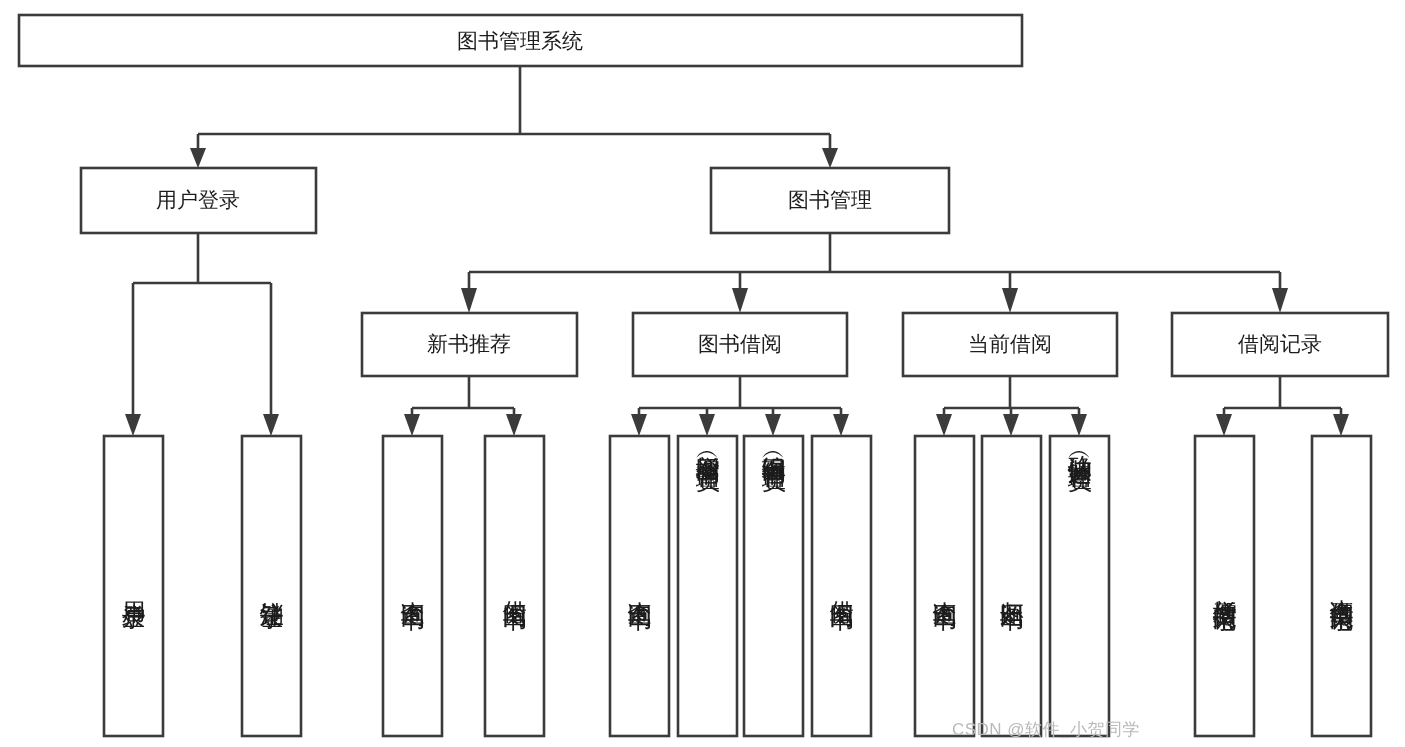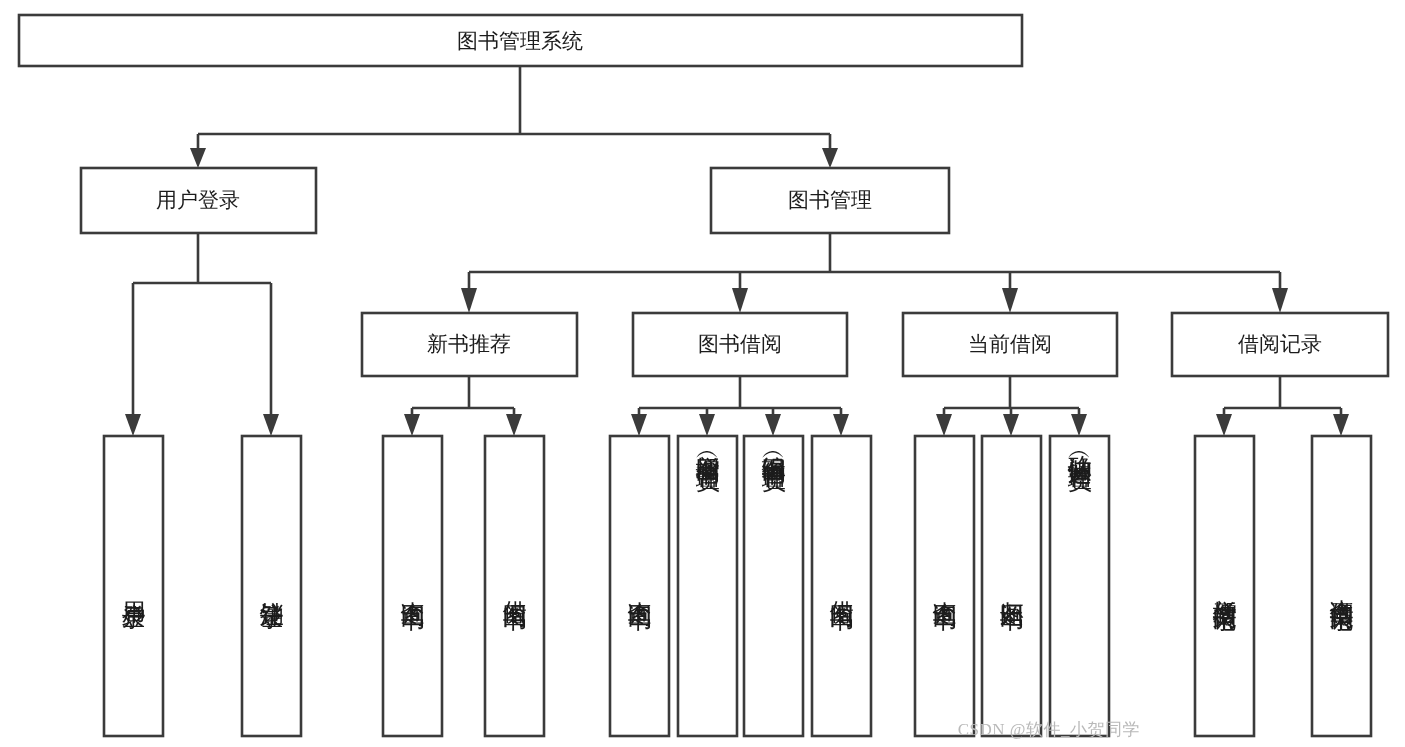--- a/index.html
+++ b/index.html
@@ -62,21 +62,21 @@
     line-height: 1.18;
     letter-spacing: 2px;
     color: #1c1c1c;
     white-space: nowrap;
     text-align: center;
   }
   .watermark {
     position: absolute;
     right: 12px;
     bottom: 6px;
-    font-family: Liberation Serif, serif;
+    font-family: Liberation Sans, sans-serif;
     font-size: 17px;
     color: #b9b9b9;
     letter-spacing: 0.5px;
     white-space: nowrap;
   }
 </style>
 </head>
 <body>
 
 <div id="diagram-root">

